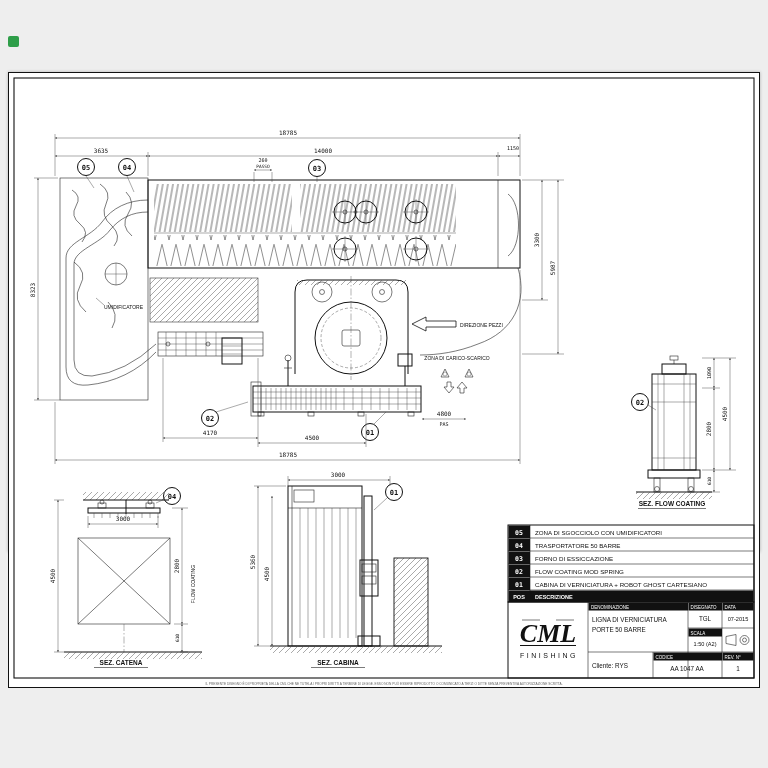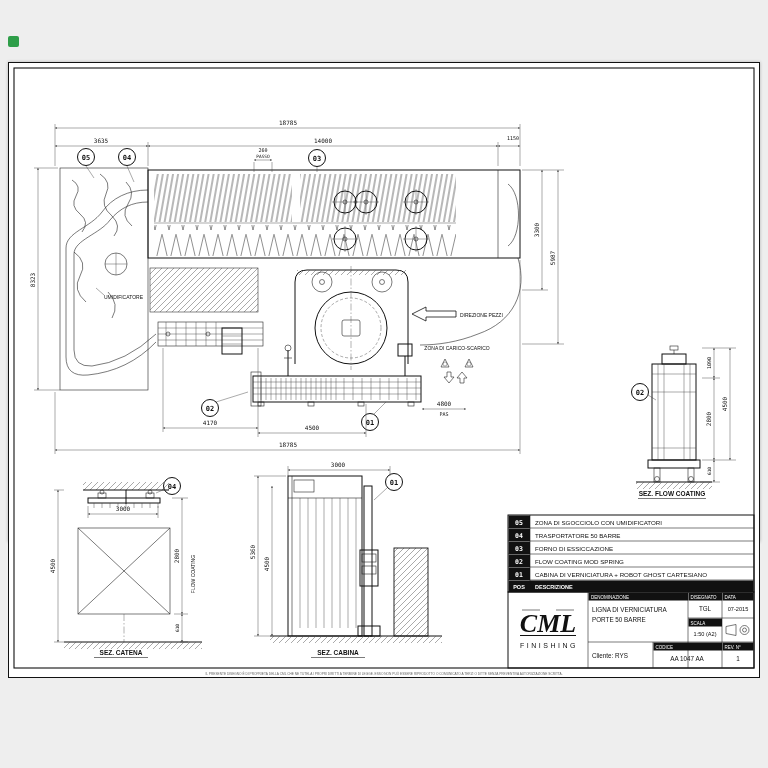--- a/index.html
+++ b/index.html
@@ -3,21 +3,21 @@
 <meta charset="utf-8">
 <style>
   html,body{margin:0;padding:0;}
   body{
     width:768px;height:768px;position:relative;
     background:#eeeeee;
     font-family:"Liberation Sans",sans-serif;
     overflow:hidden;
   }
   .sheet{
-    position:absolute;left:8px;top:62px;width:752px;height:480px;
+    position:absolute;left:8px;top:72px;width:752px;height:480px;
     background:#f97316;box-shadow:0 0 3px rgba(0,0,0,.25);
   }
   .badge{
     position:absolute;left:8px;top:36px;width:11px;height:11px;
     background:#2e9e49;border-radius:2px;
   }
   svg{display:block}
   
   .md{stroke:#111;stroke-width:1;fill:none}
   .ln{stroke:#222;stroke-width:.6;fill:none}

